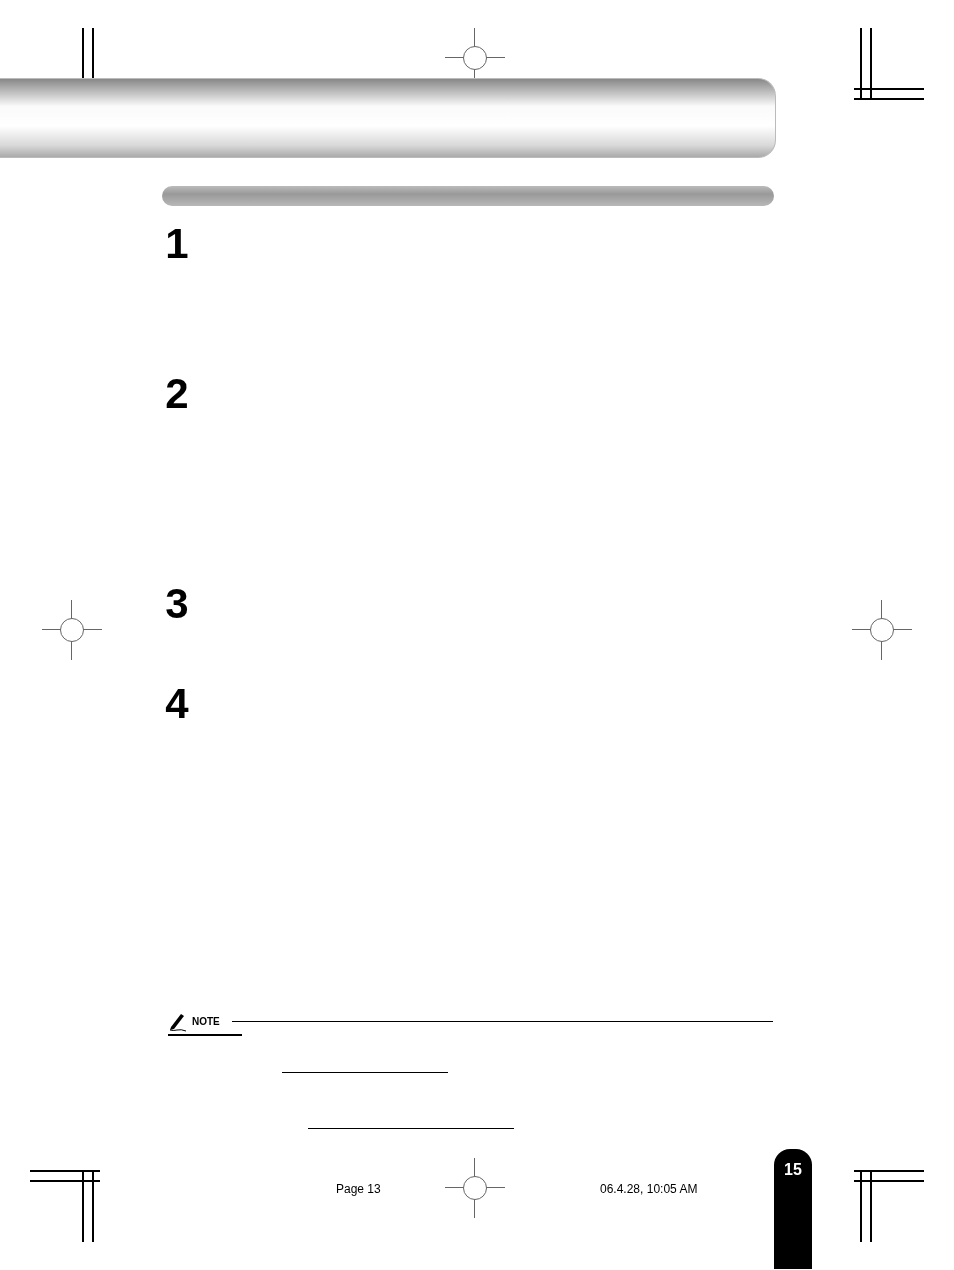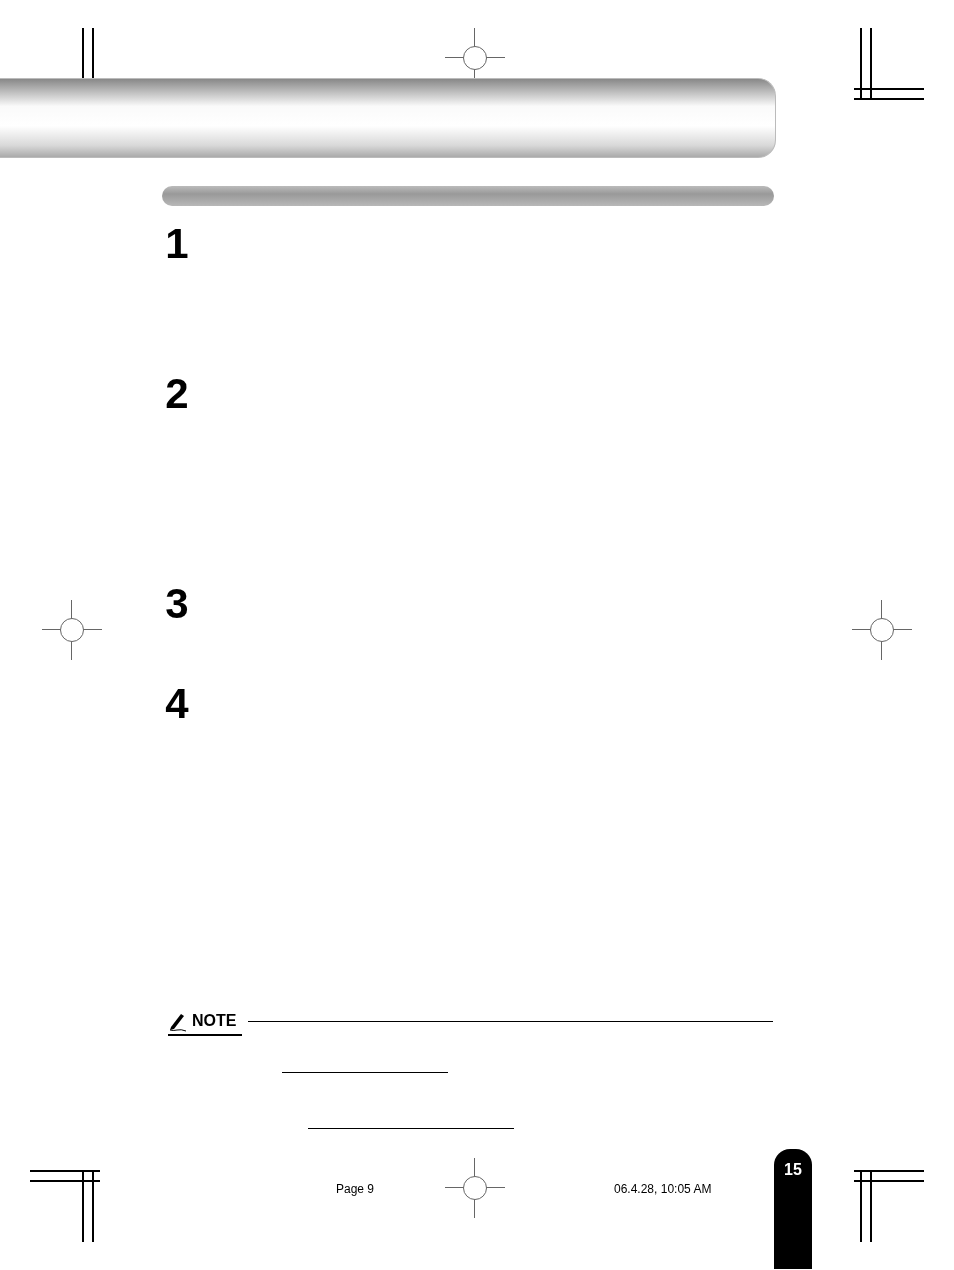--- a/index.html
+++ b/index.html
@@ -109,21 +109,21 @@
     align-items: center;
     margin-bottom: 4px;
   }
   .note-icon {
     width: 20px;
     height: 22px;
     margin-right: 4px;
     position: relative;
   }
   .note-label {
-    font-size: 16px;
+    font-size: 10px;
     font-weight: bold;
     font-style: normal;
     color: #000;
   }
   .note-underline {
     border-bottom: 2px solid #000;
     width: 74px;
     height: 0;
     margin-top: -2px;
   }
@@ -152,21 +152,21 @@
     padding-top: 12px;
     box-sizing: border-box;
   }
   .footer-text {
     position: absolute;
     bottom: 74px;
     font-size: 12px;
     color: #000;
   }
   .footer-page { left: 336px; }
-  .footer-date { left: 614px; }
+  .footer-date { left: 600px; }
 </style>
 </head>
 <body>
 
 <div class="crop-corner crop-tl">
   <div class="corner-shape h1"></div>
     <div class="corner-shape h2"></div>
   <div class="corner-shape v1"></div>
     <div class="corner-shape v2"></div>
 </div>
@@ -229,14 +229,14 @@
     <span class="note-label">NOTE</span>
     <div class="note-hr"></div>
   </div>
   <div class="note-underline"></div>
 </div>
 <div class="note-line2"></div>
 <div class="note-line3"></div>
 
 <div class="page-tab">15</div>
 
-<div class="footer-text footer-page">Page 9</div>
+<div class="footer-text footer-page">Page 13</div>
 <div class="footer-text footer-date">06.4.28, 10:05 AM</div>
 
 </body></html>

